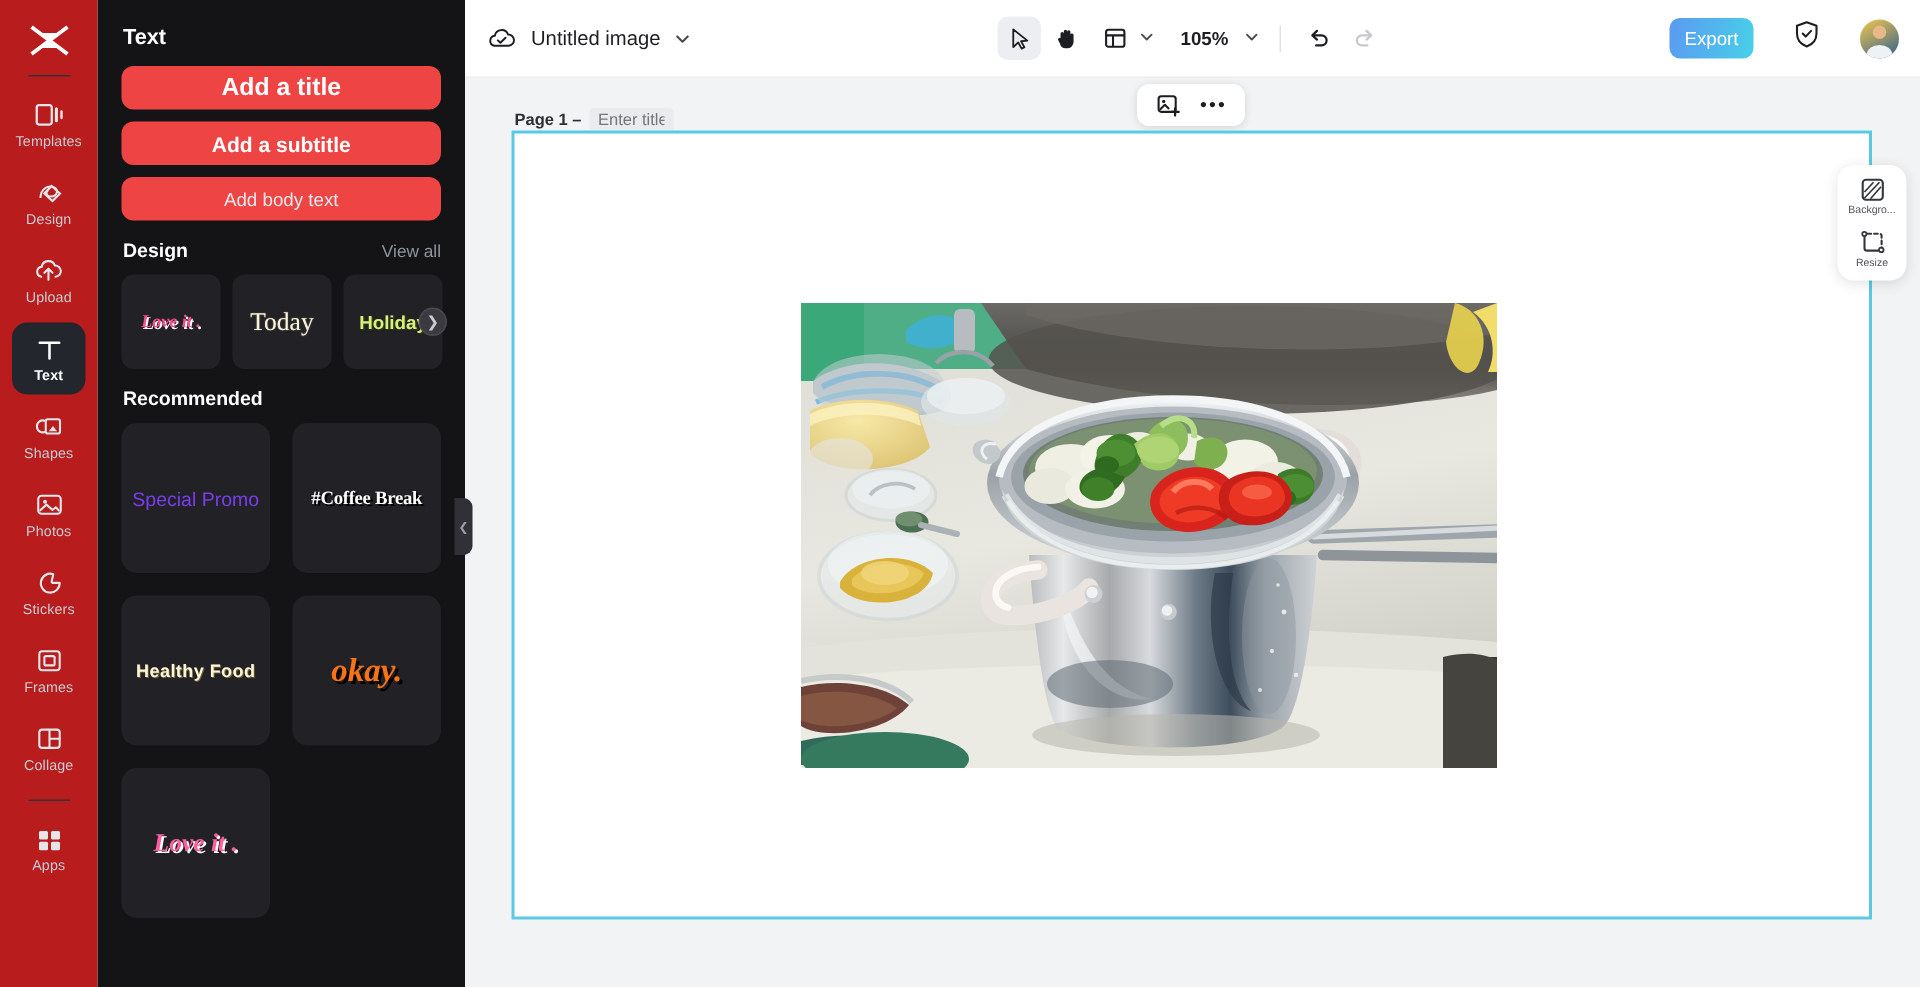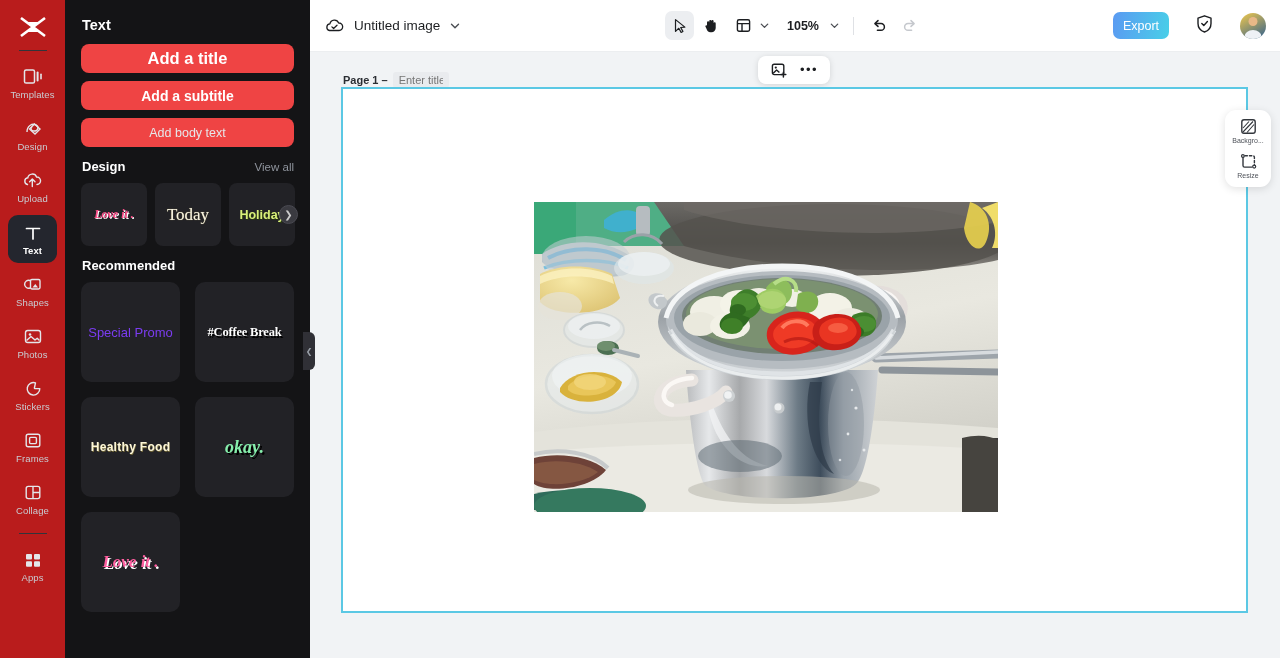--- a/index.html
+++ b/index.html
@@ -76,21 +76,21 @@
     color:#d9f07a; text-shadow:1px 1px 0 #2b3a10; }
   .th-promo { font-size:13px; color:#7b3cf0; }
   .th-coffee { font-family:"Liberation Serif",serif; font-weight:bold; font-size:12.5px;
     color:#fff; text-shadow:1.5px 1.5px 0 #000; letter-spacing:-.2px; }
   .th-healthy { font-family:"Liberation Sans",sans-serif; font-weight:bold; font-size:12px;
     color:#fdf7d8; letter-spacing:.3px; text-shadow:.7px .7px 0 #6d6336; }
   .th-baby { font-family:"Liberation Sans",sans-serif; font-weight:bold; font-size:16px;
     color:#f0c419; letter-spacing:1px; text-shadow:1.5px 1.5px 0 #5a4500, 2px 2px 0 #3a2e00;
     transform:scaleY(1.15); }
   .th-okay { font-family:"Liberation Serif",serif; font-style:italic; font-weight:bold;
-    font-size:18px; color:#86efac; text-shadow:2px 2px 0 #000; }
+    font-size:22px; color:#f97316; text-shadow:2px 2px 0 #000; }
   .th-loveit2 { font-family:"Liberation Serif",serif; font-style:italic; font-weight:bold;
     font-size:17px; color:#ff5fa0; text-shadow:1.5px 1.5px 0 #fff; }
 
   .collapse {
     position:absolute; left:303px; top:332px; width:12px; height:38px;
     background:#303036; border-radius:0 6px 6px 0; z-index:9;
     display:flex; align-items:center; justify-content:center; cursor:pointer;
     color:#9aa0a8; font-size:8px;
   }
 

